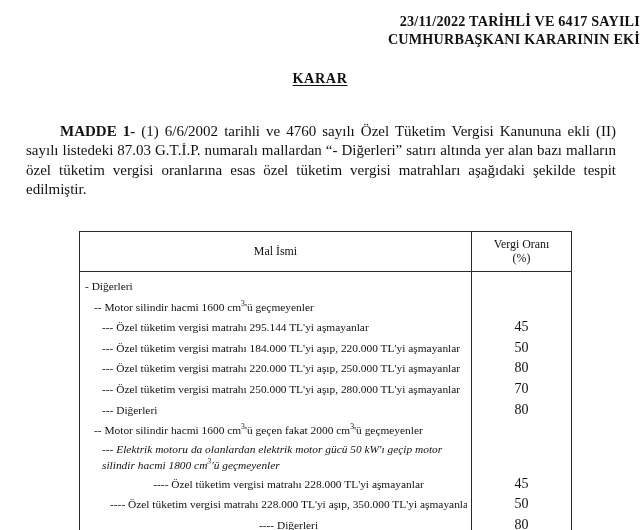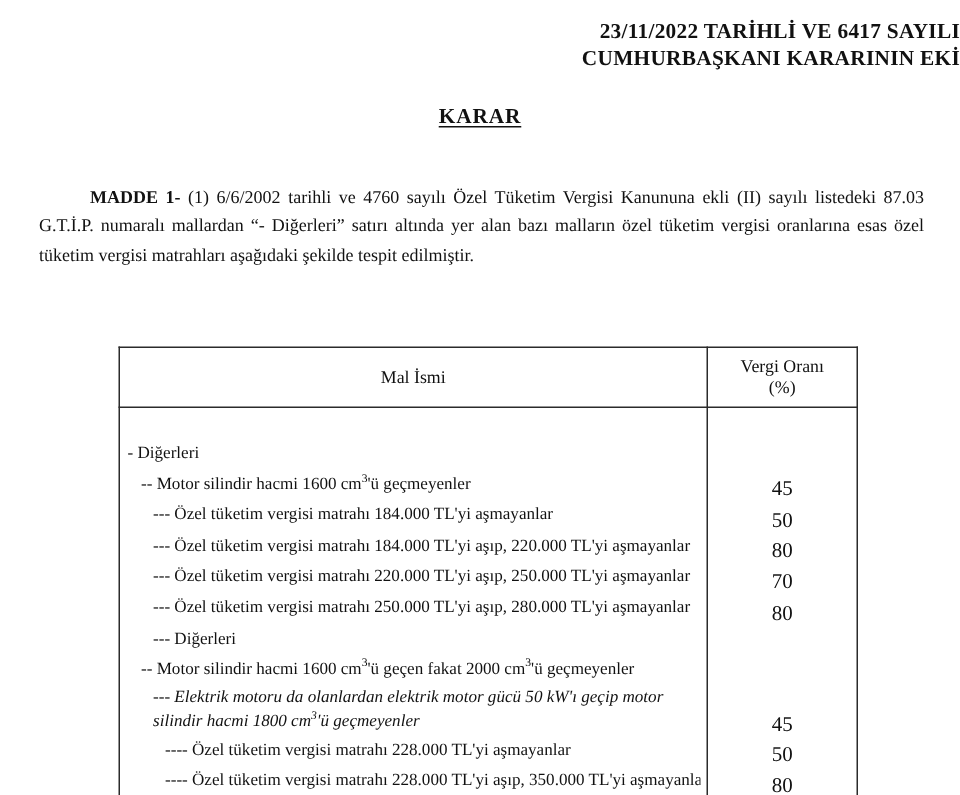--- a/index.html
+++ b/index.html
@@ -46,21 +46,21 @@
     text-decoration: underline;
     text-underline-offset: 2px;
   }
 
   
   .body-par {
     position: absolute;
     left: 26px;
     right: 24px;
     top: 122px;
-    font-size: 12px;
+    font-size: 15px;
     line-height: 19.4px;
     text-align: justify;
     text-justify: inter-word;
     text-indent: 34px;
     margin: 0;
   }
   .body-par b { font-weight: bold; }
 
   
   .tbl-wrap {
@@ -106,24 +106,24 @@
   }
   .row-line.two {
     height: 33px;
     line-height: 16.5px;
     white-space: normal;
     font-style: italic;
   }
   .names-inner { padding: 4px 4px 5px 5px; }
   .rates-inner { padding: 4px 0 5px 0; }
 
-  .lvl0 { padding-left: 0px; margin-top: 16px; }
+  .lvl0 { padding-left: 0px; }
   .lvl1 { padding-left: 9px; }
   .lvl2 { padding-left: 17px; }
-  .lvl3 { padding-left: 25px; }
+  .lvl3 { padding-left: 25px; text-align: center; }
 
   .rate-val {
     text-align: center;
     font-size: 14px;
   }
 
   sup.cube {
     font-size: 0.68em;
     vertical-align: super;
     line-height: 0;
@@ -157,21 +157,21 @@
             <div>(%)</div>
           </th>
         </tr>
       </thead>
       <tbody>
         <tr>
           <td class="names">
             <div class="names-inner" id="names-inner">
                 <div class="row-line lvl0">- Diğerleri</div>
                 <div class="row-line lvl1">-- Motor silindir hacmi 1600 cm<sup class="cube">3</sup>'ü geçmeyenler</div>
-                <div class="row-line lvl2">--- Özel tüketim vergisi matrahı 184.000 TL'yi aşmayanlar</div>
+                <div class="row-line lvl2">--- Özel tüketim vergisi matrahı 295.144 TL'yi aşmayanlar</div>
                 <div class="row-line lvl2">--- Özel tüketim vergisi matrahı 184.000 TL'yi aşıp, 220.000 TL'yi aşmayanlar</div>
                 <div class="row-line lvl2">--- Özel tüketim vergisi matrahı 220.000 TL'yi aşıp, 250.000 TL'yi aşmayanlar</div>
                 <div class="row-line lvl2">--- Özel tüketim vergisi matrahı 250.000 TL'yi aşıp, 280.000 TL'yi aşmayanlar</div>
                 <div class="row-line lvl2">--- Diğerleri</div>
                 <div class="row-line lvl1">-- Motor silindir hacmi 1600 cm<sup class="cube">3</sup>'ü geçen fakat 2000 cm<sup class="cube">3</sup>'ü geçmeyenler</div>
                 <div class="row-line lvl2 two">--- Elektrik motoru da olanlardan elektrik motor gücü 50 kW'ı geçip motor silindir hacmi 1800 cm<sup class="cube">3</sup>'ü geçmeyenler</div>
                 <div class="row-line lvl3">---- Özel tüketim vergisi matrahı 228.000 TL'yi aşmayanlar</div>
                 <div class="row-line lvl3">---- Özel tüketim vergisi matrahı 228.000 TL'yi aşıp, 350.000 TL'yi aşmayanlar</div>
                 <div class="row-line lvl3">---- Diğerleri</div>
               </div>

